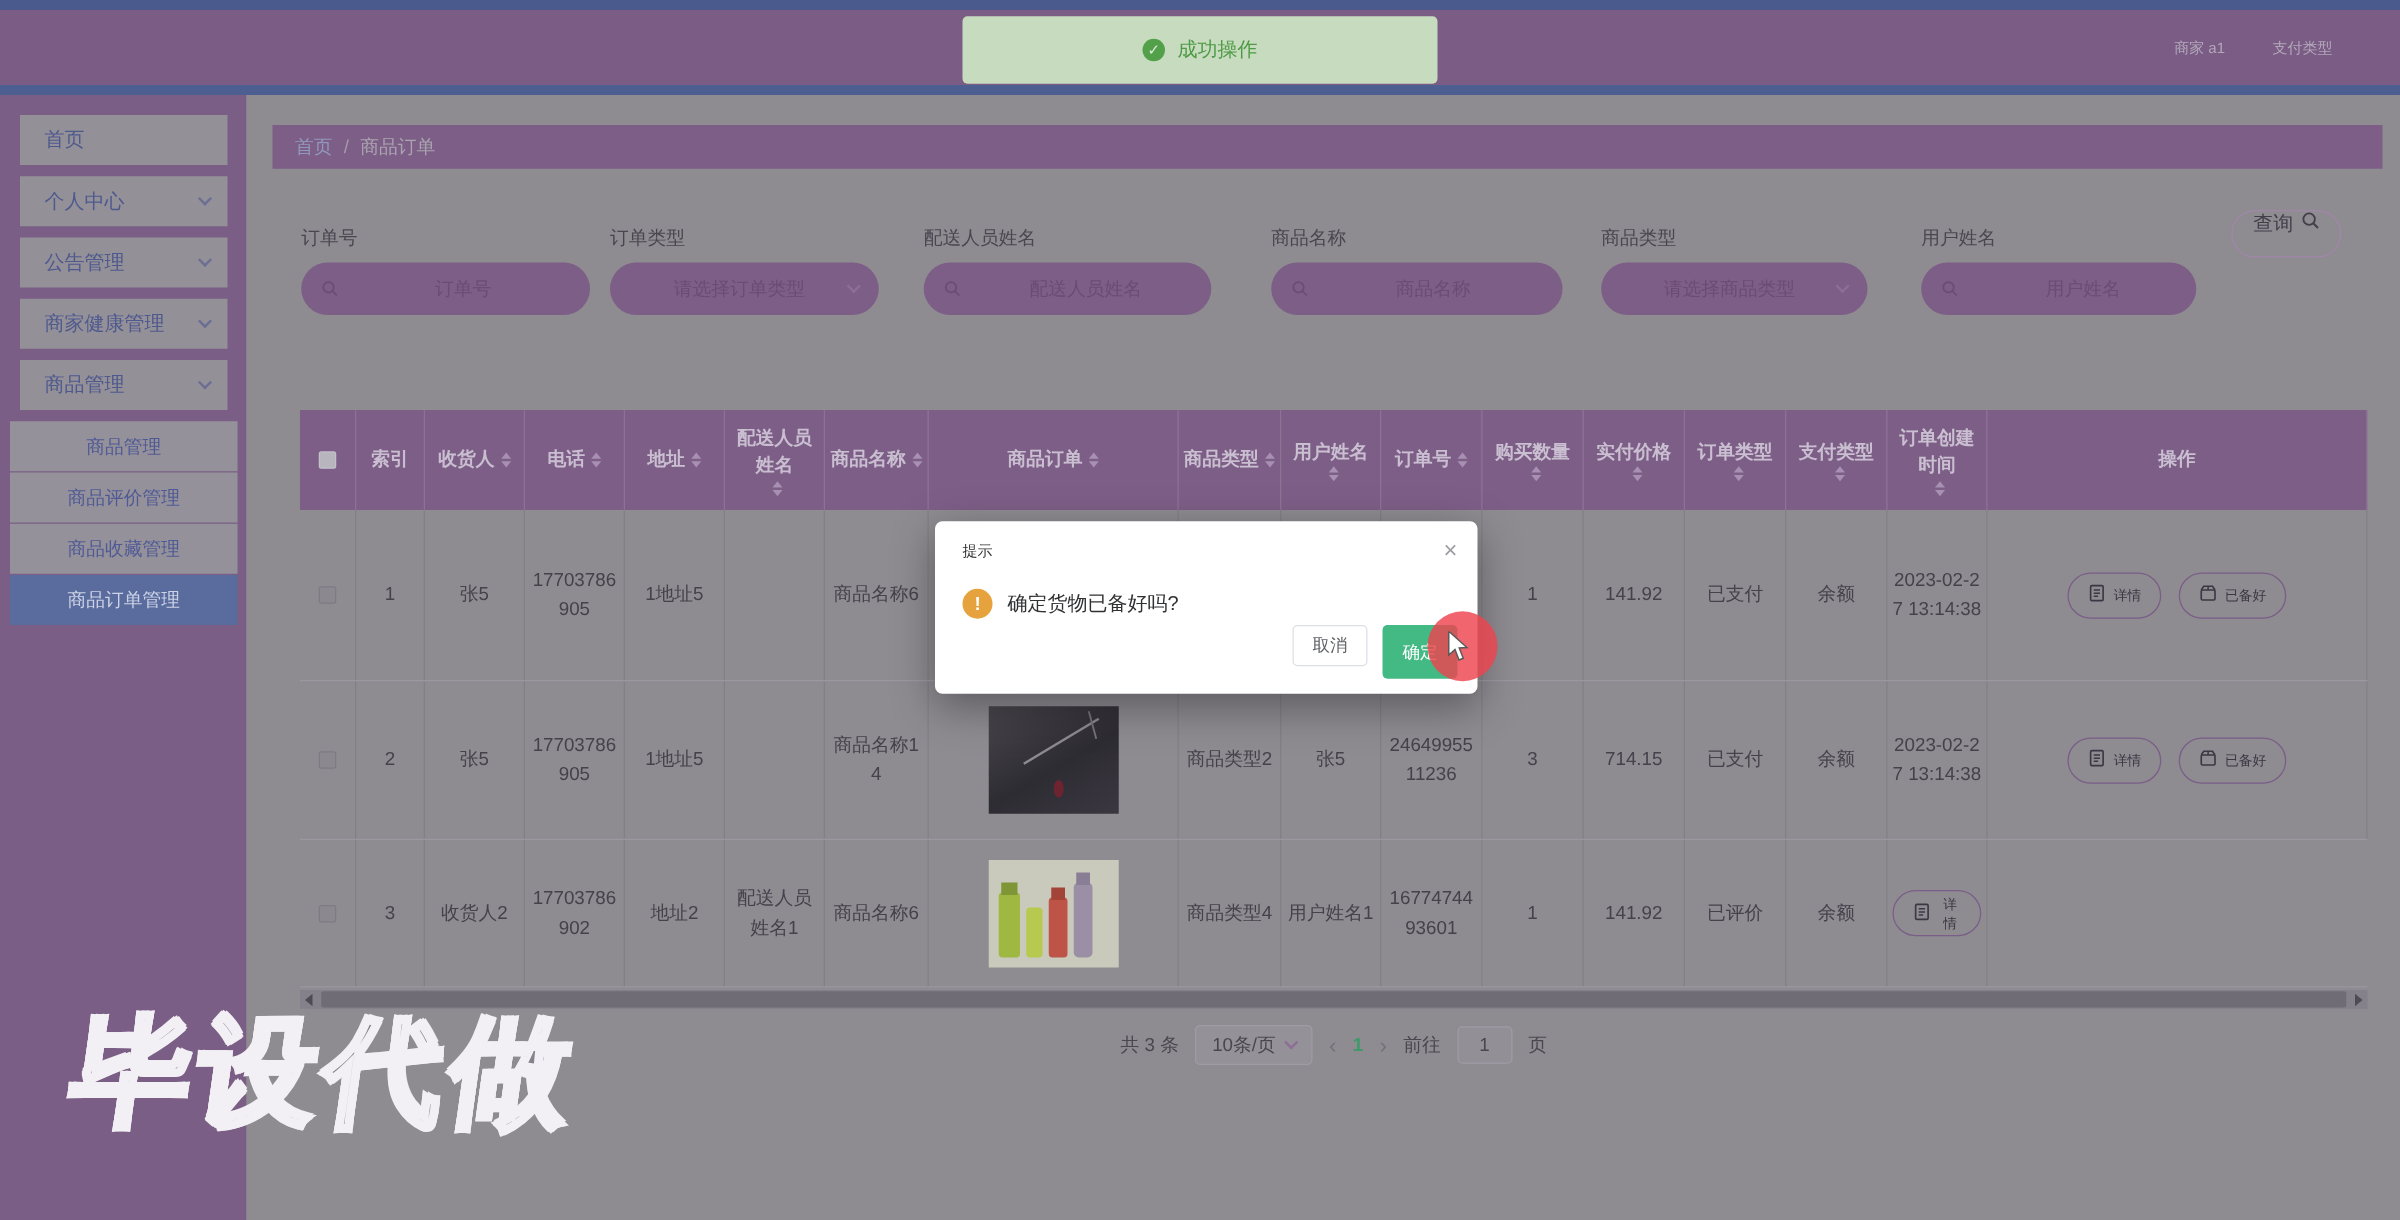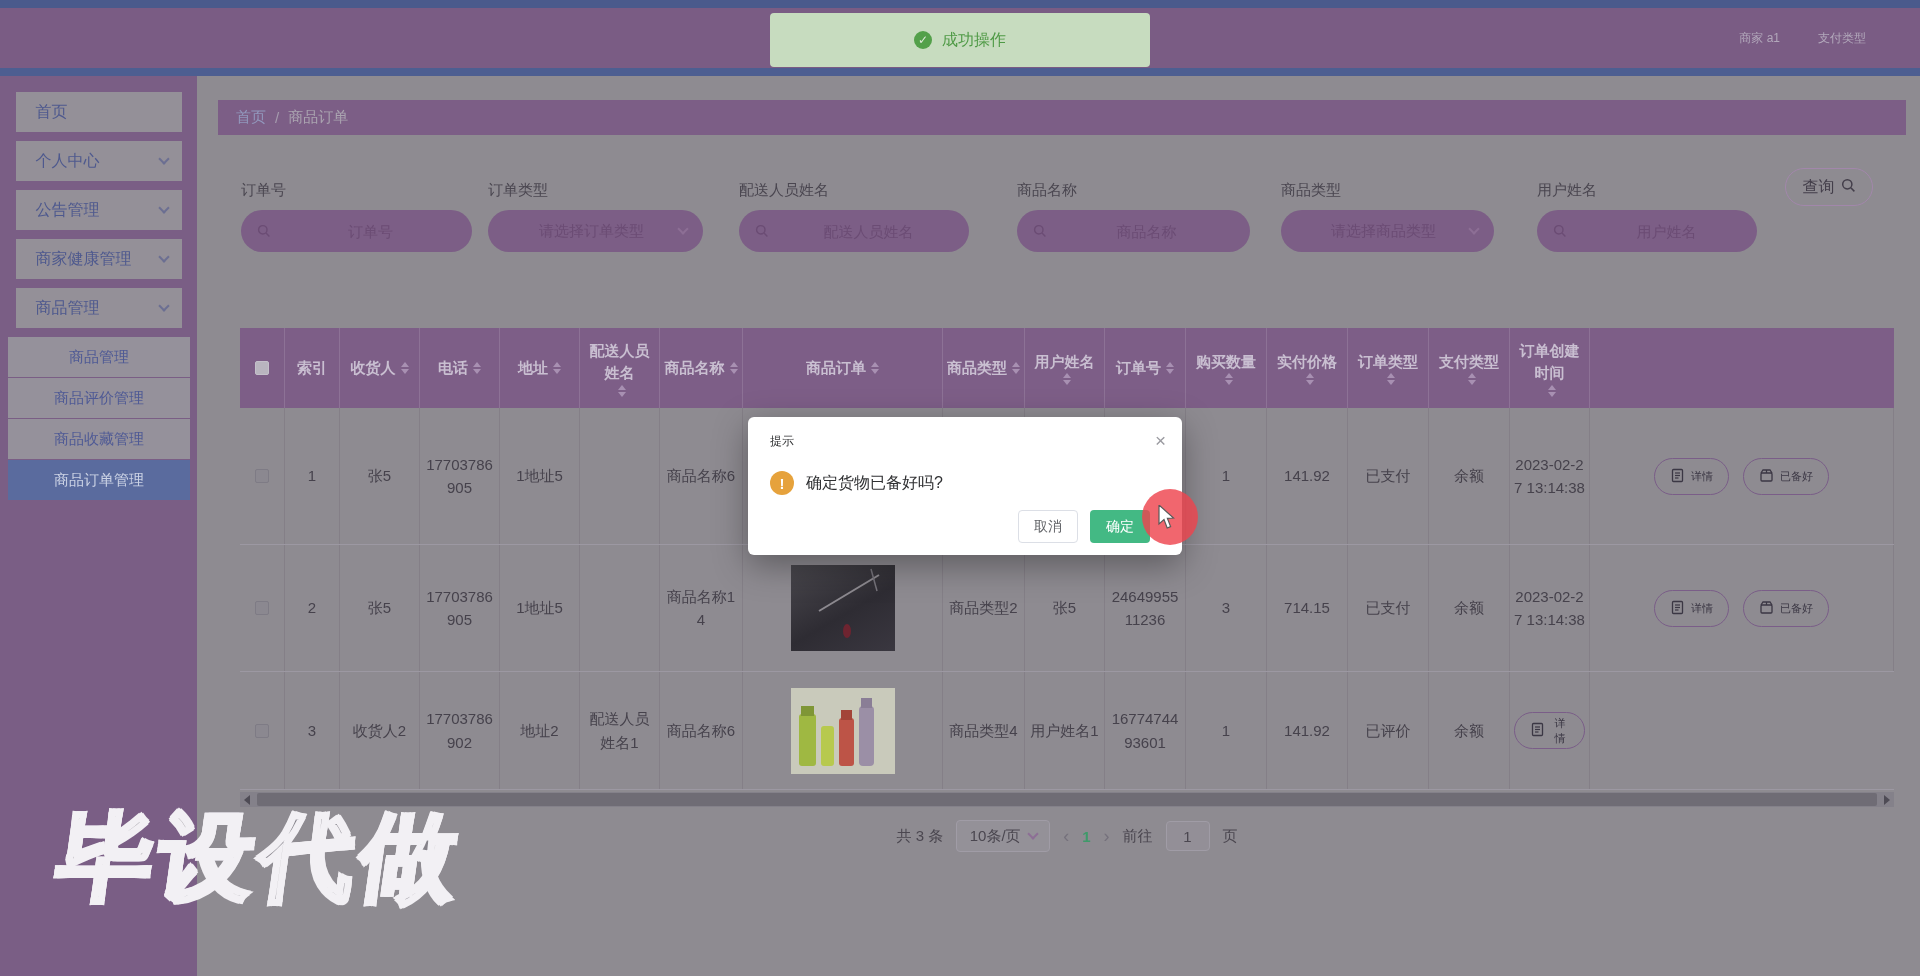--- a/index.html
+++ b/index.html
@@ -49,21 +49,21 @@
   .pill-input { flex:1; background:transparent; border:none; outline:none; text-align:center;
                 color:#5a3f63; font-size:15px; font-family:inherit; }
   .pill-input::placeholder { color:#6b4c74; opacity:1; }
   .select-pill { justify-content:space-between; cursor:pointer; }
   .select-ph { flex:1; text-align:center; color:#6b4c74; font-size:15px; }
   .pill .sicon { display:flex; align-items:center; }
   .chev2 { width:8px; height:8px; border-right:2px solid #8d6f95; border-bottom:2px solid #8d6f95;
            transform:rotate(45deg); margin-top:-4px; }
   .search-btn { position:absolute; left:1588px; top:92px; width:88px; height:38px; border-radius:19px;
                 border:1px solid #a287ab; background:transparent; color:#433e4a; font-size:16px;
-                display:flex; align-items:center; justify-content:center; gap:6px; cursor:pointer; font-family:inherit; }
+                display:flex; justify-content:center; gap:6px; cursor:pointer; font-family:inherit; }
 
   
   .table { position:absolute; left:43px; top:252px; width:1654px; font-size:15px; }
   .trow { display:grid;
           grid-template-columns:45px 55px 80px 80px 80px 80px 83px 200px 82px 80px 81px 81px 81px 81px 81px 80px 304px; }
   .thead { background:#7d5e87; height:80px; }
   .th { display:flex; flex-wrap:wrap; align-items:center; justify-content:center; align-content:center; text-align:center;
         color:#c9bfd1; font-weight:700; border-right:1px solid rgba(255,255,255,0.13); line-height:1.5; padding:4px; }
   .caret { display:inline-flex; flex-direction:column; gap:2px; margin-left:5px; }
   .caret i { width:0; height:0; border-left:4px solid transparent; border-right:4px solid transparent; display:block; }
@@ -111,24 +111,24 @@
   
   .dialog { position:absolute; left:748px; top:417px; width:434px; height:138px; background:#ffffff; border-radius:6px;
             box-shadow:0 10px 34px rgba(0,0,0,0.35); z-index:30; }
   .dlg-title { position:absolute; left:22px; top:16px; font-size:12px; color:#303133; }
   .dlg-close { position:absolute; right:16px; top:14px; font-size:19px; color:#9b9ba1; background:none; border:none;
                cursor:pointer; line-height:1; font-family:inherit; }
   .dlg-body { position:absolute; left:22px; top:54px; display:flex; align-items:center; gap:12px; }
   .warn-icon { width:24px; height:24px; border-radius:50%; background:#e6a23c; color:#fff; font-weight:bold;
                font-size:15px; display:flex; align-items:center; justify-content:center; }
   .dlg-msg { font-size:16px; color:#303133; }
-  .dlg-footer { position:absolute; right:32px; bottom:12px; display:flex; gap:12px;margin-left:21px; }
+  .dlg-footer { position:absolute; right:16px; bottom:12px; display:flex; gap:12px;margin-left:21px; }
   .btn-cancel { width:60px; height:33px; border:1px solid #dcdfe6; background:#fff; border-radius:4px;
                 color:#606266; font-size:14px; cursor:pointer; font-family:inherit; }
-  .btn-confirm { width:60px; height:33px; border:none; background:#43b984; border-radius:4px;
+  .btn-confirm { width:60px; height:43px; border:none; background:#43b984; border-radius:4px;
                  color:#fff; font-size:14px; cursor:pointer; font-family:inherit; }
 
   
   .click-circle { position:absolute; left:1142px; top:489px; width:56px; height:56px; border-radius:50%;
                   background:rgba(238,68,78,0.82); z-index:35; }
   .cursor { position:absolute; left:1158px; top:505px; z-index:36; }
 </style>
 </head>
 <body>
 
@@ -354,20 +354,23 @@
             <i class="up"></i>
             <i class="dn"></i>
           </span>
         </div>
         <div class="th">
           <span>订单创建时间</span>
           <span class="caret">
             <i class="up"></i>
             <i class="dn"></i>
           </span>
+        </div>
+        <div class="th">
+          <span>操作</span>
         </div>
       </div>
     <div class="tbody">
         <div class="trow">
           <div class="td">
             <span class="checkbox"></span>
           </div>
           <div class="td">1</div>
           <div class="td">张5</div>
           <div class="td">17703786905</div>

